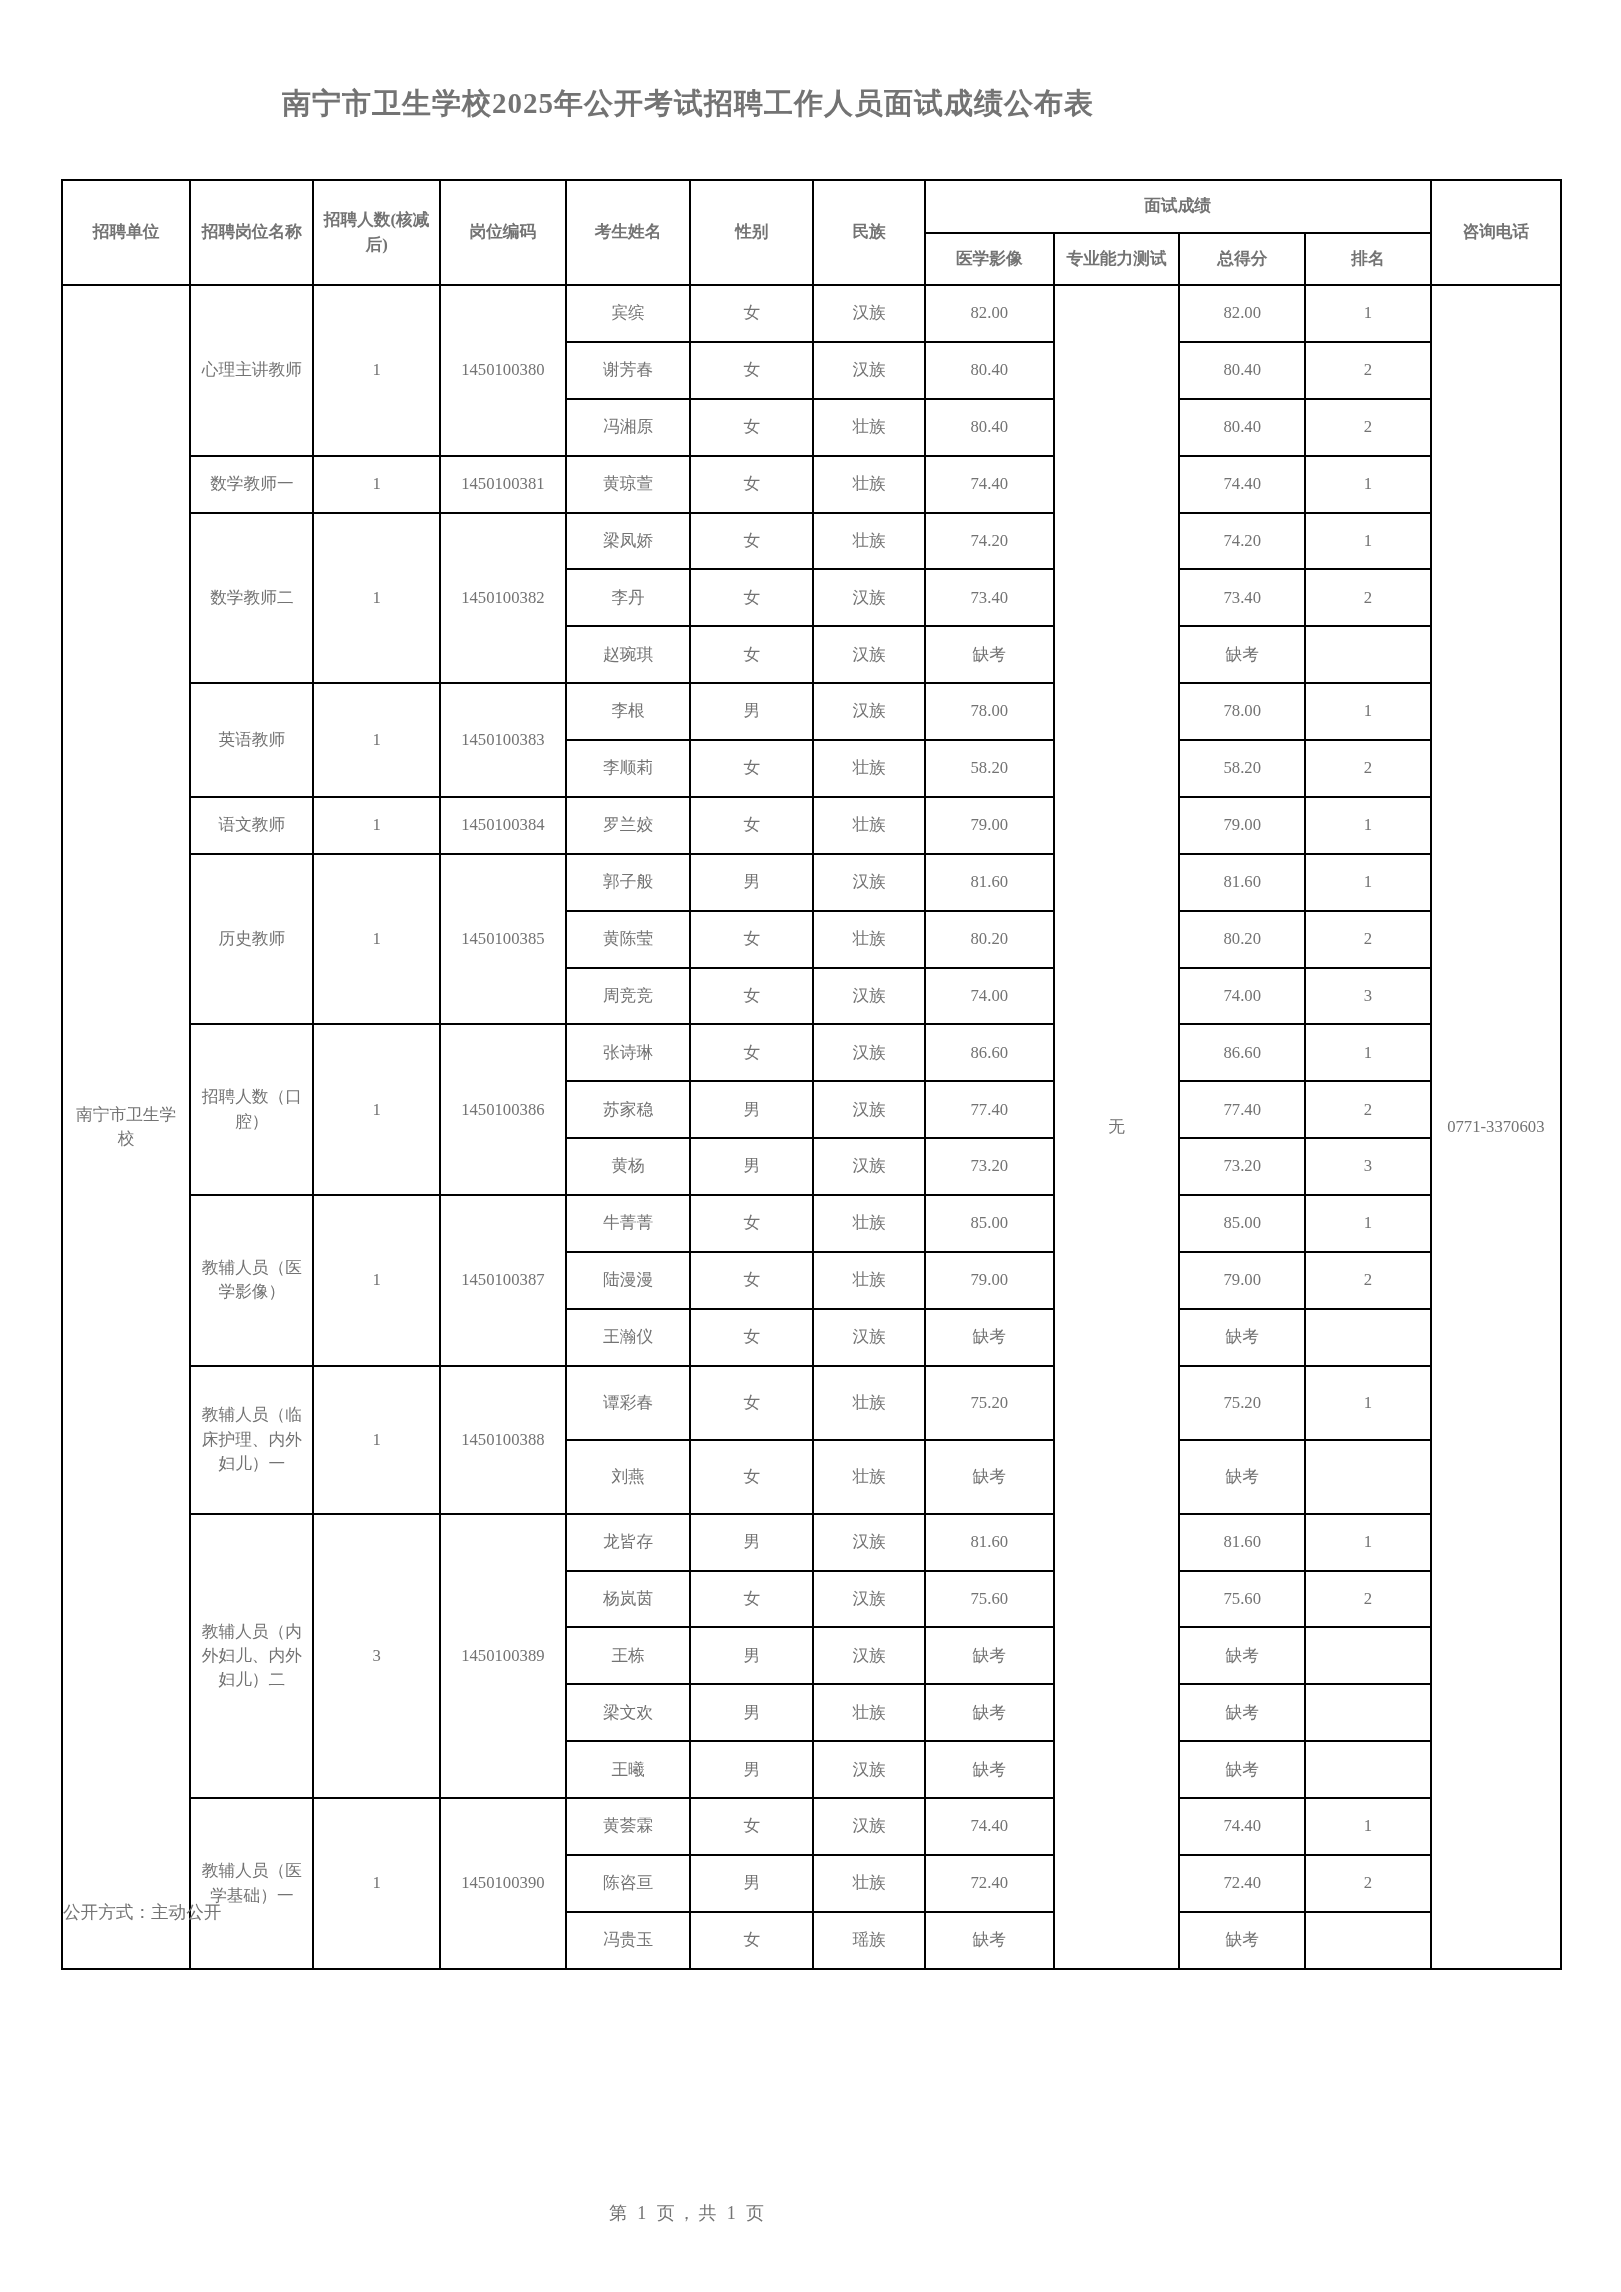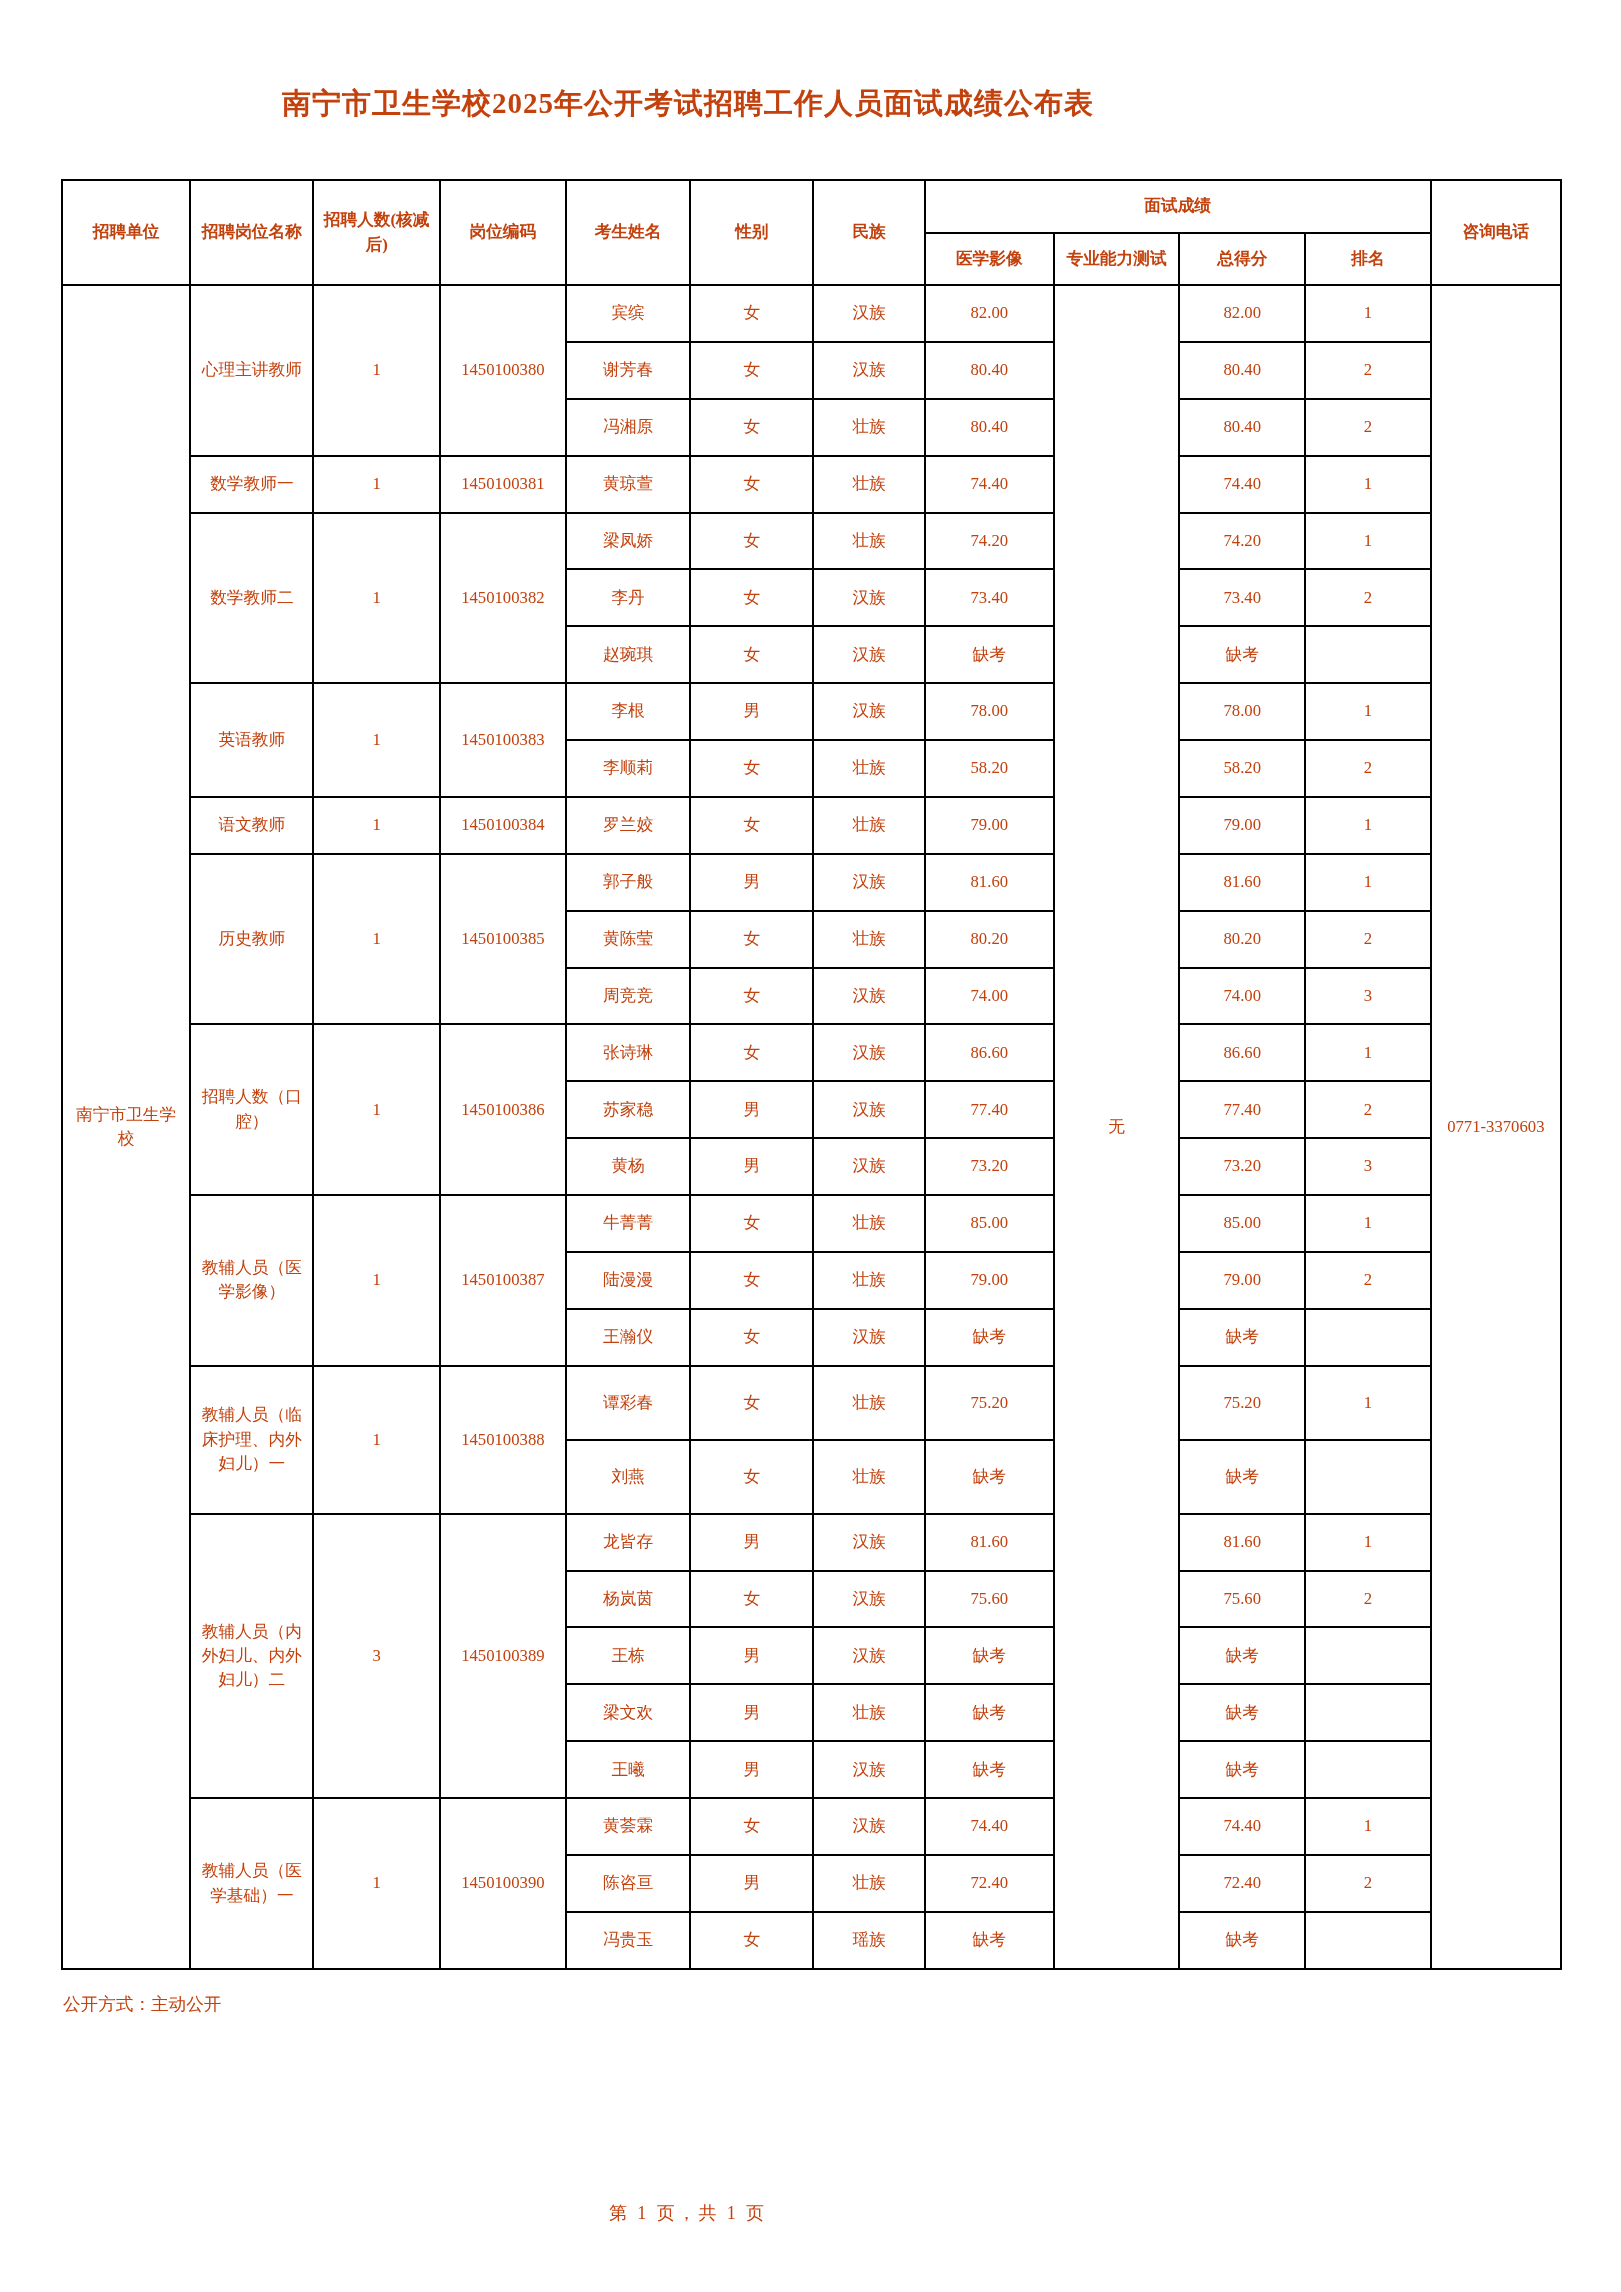--- a/index.html
+++ b/index.html
@@ -2,21 +2,21 @@
 <html><head>
 <meta charset="utf-8">
 <style>
   * { box-sizing: border-box; }
   html, body { margin: 0; padding: 0; background: #ffffff; }
   .page {
     position: relative;
     width: 1376px;
     height: 2293px;
     background: #ffffff;
-    color: #c2410c;
+    color: #737373;
     font-family: "Liberation Serif", "DejaVu Serif", serif;
   }
   .title {
     position: absolute;
     top: 84px;
     left: 0;
     width: 100%;
     margin: 0;
     text-align: center;
     font-size: 29px;
@@ -41,21 +41,21 @@
     line-height: 1.45;
     overflow: hidden;
   }
   .results th { font-weight: 700; }
   .results thead tr.hrow1 { height: 53px; }
   .results thead tr.hrow2 { height: 52px; }
   .results td.num { font-size: 16.7px; }
   .note {
     position: absolute;
     left: 63px;
-    top: 1992px;
+    top: 1900px;
     font-size: 17.6px;
   }
   .pageno {
     position: absolute;
     left: 0;
     top: 2201px;
     width: 100%;
     text-align: center;
     font-size: 18px;
     letter-spacing: 2.9px;

